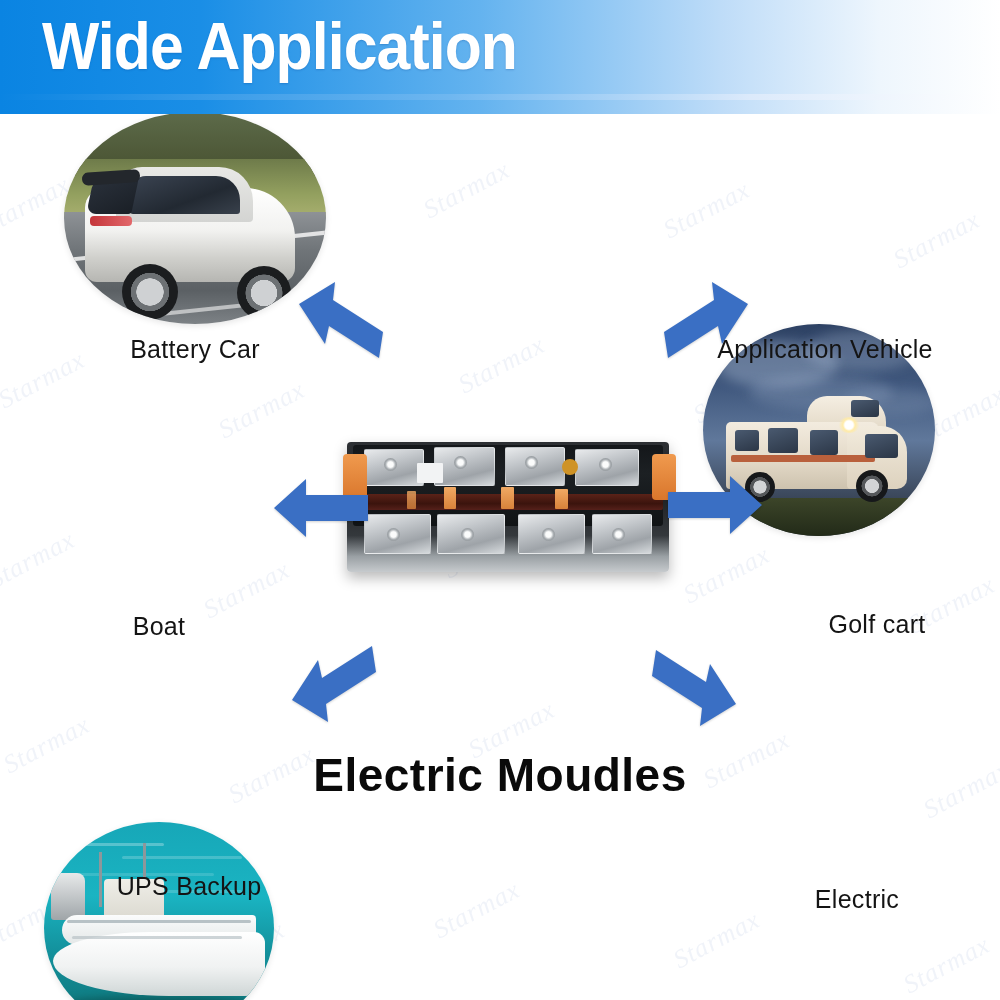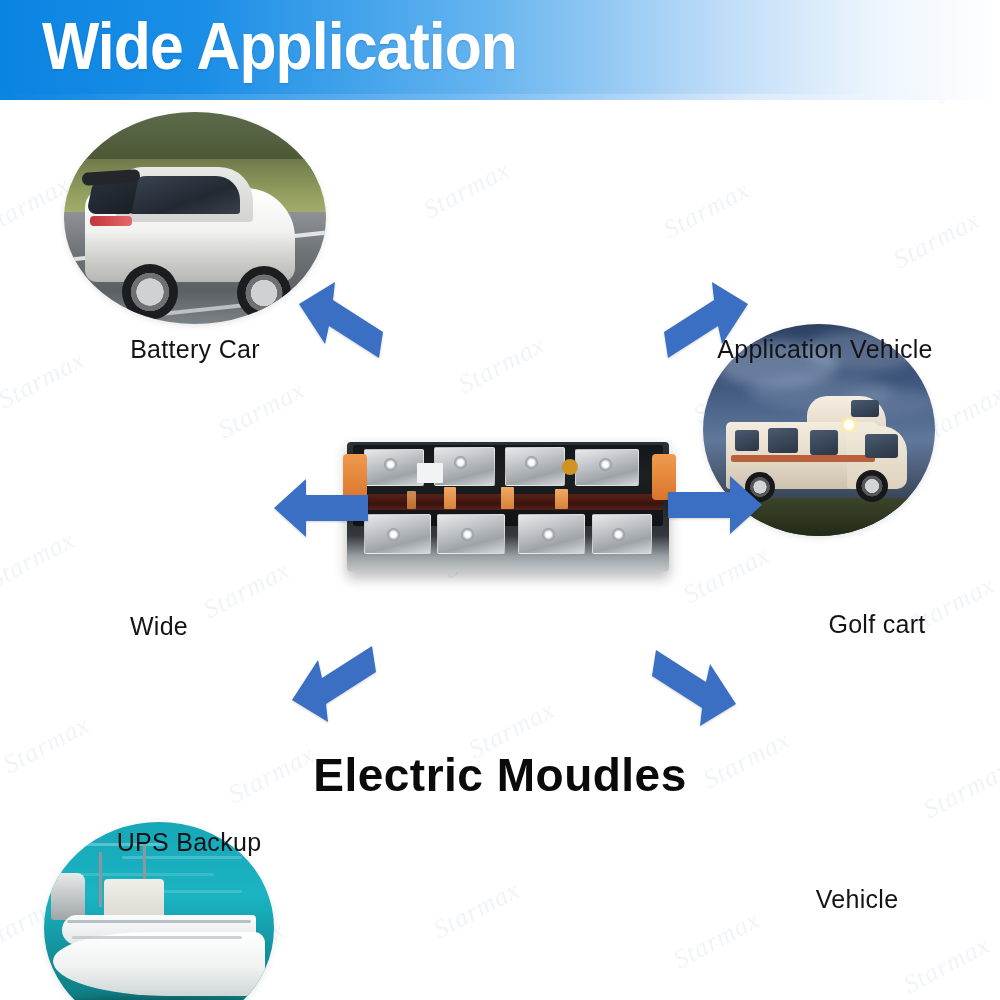--- a/index.html
+++ b/index.html
@@ -22,21 +22,21 @@
     font-style:italic;
     font-size:26px;
     color:rgba(120,150,200,0.11);
     transform:rotate(-28deg);
     white-space:nowrap;
     letter-spacing:1px;
   }
 
   
   .header{
-    position:absolute; left:0; top:0; width:1000px; height:94px;
+    position:absolute; left:0; top:0; width:1000px; height:114px;
     background:linear-gradient(90deg,#0a84e2 0%,#1a8ee6 20%,#64b3ef 48%,#bedcf8 72%,#eef6fd 88%,#ffffff 100%);
     z-index:5;
   }
   .header-title{
     position:absolute; left:42px; top:8px;
     font-family:"Liberation Sans Narrow","Liberation Sans",sans-serif;
     font-weight:bold;
     font-size:66px;
     line-height:76px;
     color:#ffffff;
@@ -326,21 +326,21 @@
   <div class="bt-shadow"></div>
   <div class="bt-mast" style="left:24%; top:14%; height:26%;"></div>
   <div class="bt-mast" style="left:43%; top:10%; height:30%;"></div>
   <div class="bt-motor"></div>
   <div class="bt-console"></div>
   <div class="bt-deck"></div>
   <div class="bt-hull"></div>
   <div class="bt-rail" style="left:10%; top:46%; width:80%;"></div>
   <div class="bt-rail" style="left:12%; top:54%; width:74%; opacity:.7;"></div>
 </div>
-<div class="caption" style="left:44px; top:612px; width:230px;">Wide</div>
+<div class="caption" style="left:44px; top:612px; width:230px;">Boat</div>
 
 <div class="arrow" style="left:272px; top:475px;">
   <svg width="98" height="66" viewBox="0 0 98 66">
     <polygon points="2,33 34,4 34,20 96,20 96,46 34,46 34,62" fill="#3a6fc4"></polygon>
   </svg>
 </div>
 
 <div class="node bm-wrap" style="left:340px; top:410px; width:336px; height:176px; z-index:3;">
   <div class="bm-base"></div>
   <div class="bm-topdeck"></div>
@@ -381,27 +381,27 @@
 <div class="center-label">Electric Moudles</div>
 
 <div class="caption" style="left:758px; top:610px; width:238px;">Golf cart</div>
 
 <div class="arrow" style="left:666px; top:472px;">
   <svg width="98" height="66" viewBox="0 0 98 66">
     <polygon points="96,33 64,4 64,20 2,20 2,46 64,46 64,62" fill="#3a6fc4"></polygon>
   </svg>
 </div>
 
-<div class="caption" style="left:66px; top:828px; width:246px;">UPS Backup</div>
+<div class="caption" style="left:66px; top:872px; width:246px;">UPS Backup</div>
 
 <div class="arrow" style="left:288px; top:644px;">
   <svg width="92" height="84" viewBox="0 0 92 84">
     <polygon points="4,56 40,78 38,60 88,28 84,2 34,34 30,16" fill="#3a6fc4"></polygon>
   </svg>
 </div>
 
-<div class="caption" style="left:732px; top:885px; width:250px;">Vehicle</div>
+<div class="caption" style="left:732px; top:885px; width:250px;">Electric</div>
 
 <div class="arrow" style="left:648px; top:648px;">
   <svg width="92" height="84" viewBox="0 0 92 84">
     <polygon points="88,56 52,78 54,60 4,28 8,2 58,34 62,16" fill="#3a6fc4"></polygon>
   </svg>
 </div>
 
 </body></html>

